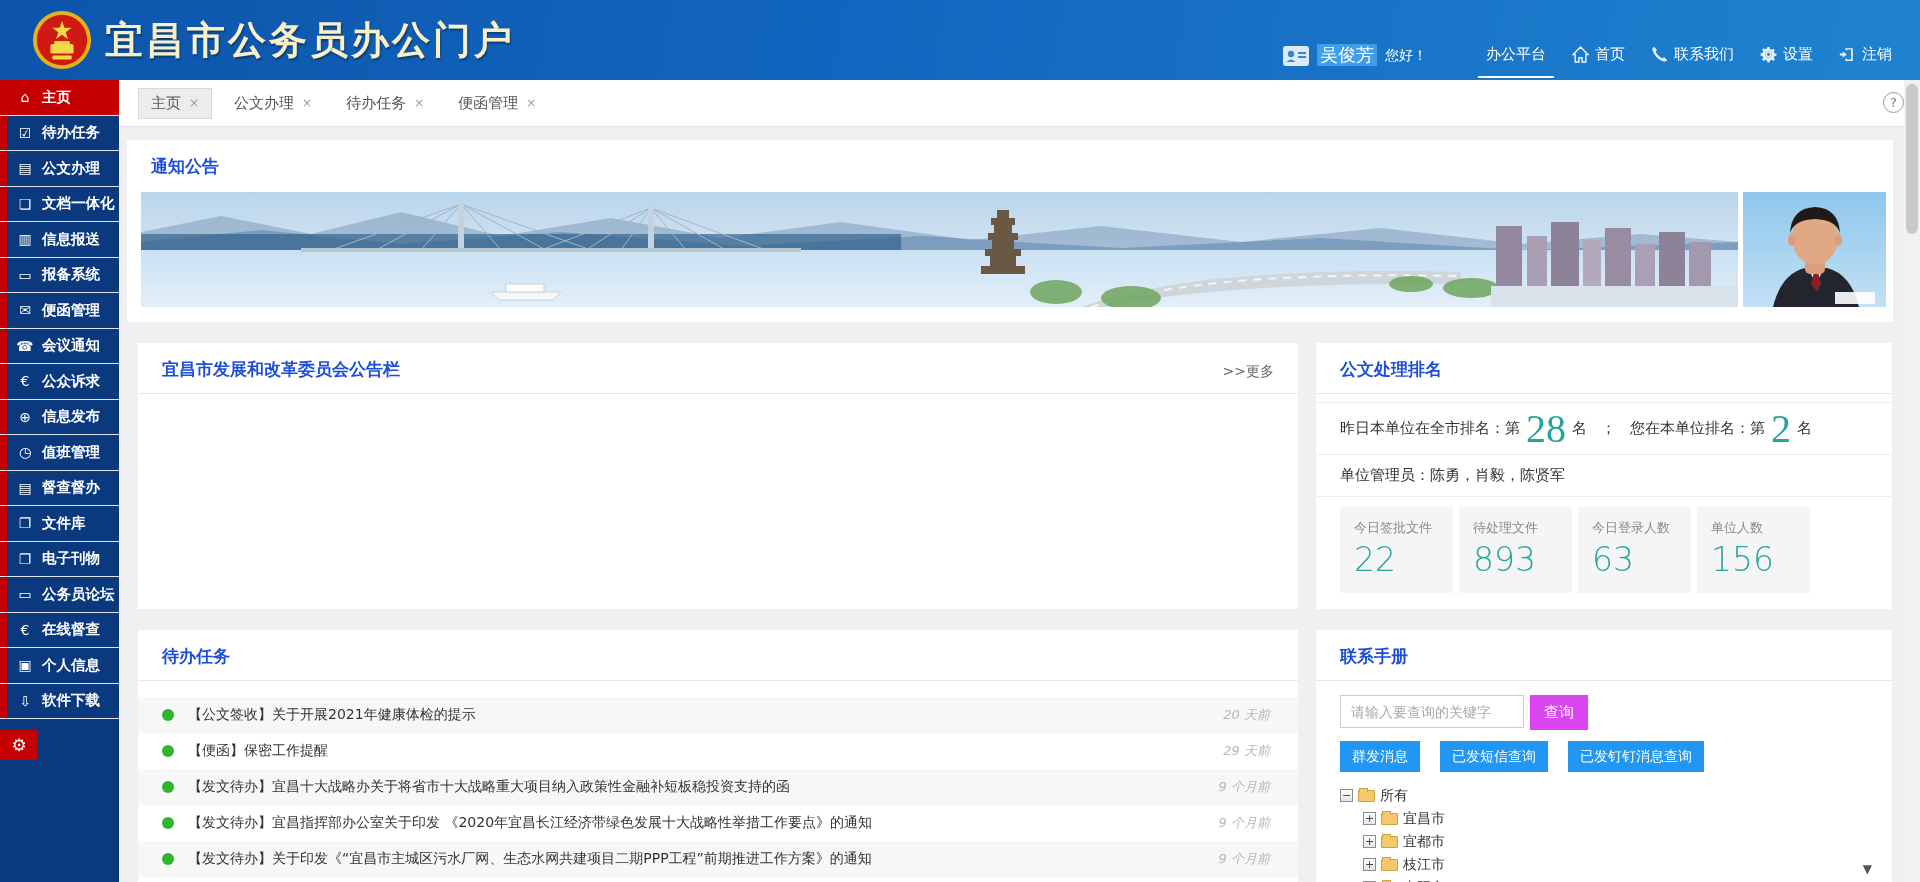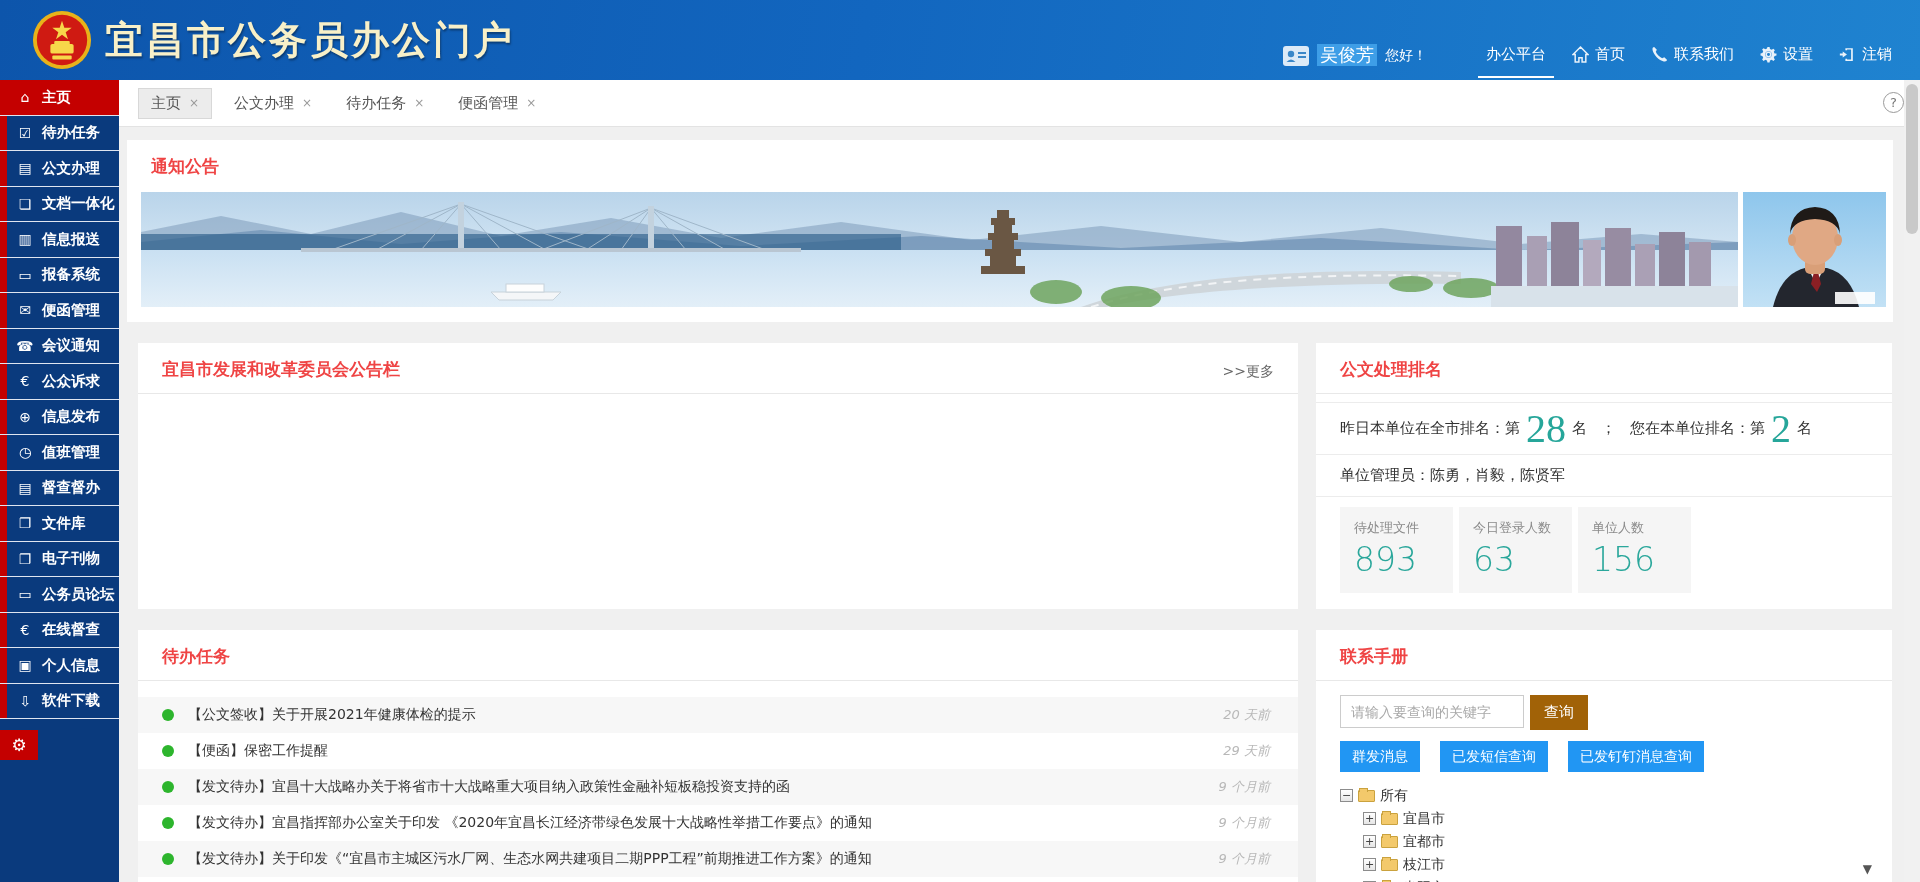--- a/index.html
+++ b/index.html
@@ -35,21 +35,21 @@
   .tabbar { position:absolute; left:119px; top:80px; width:1801px; height:47px; background:#fff; border-bottom:1px solid #e3e3e3;
     display:flex; align-items:center; padding-left:19px; gap:10px; }
   .tab { display:flex; align-items:center; gap:8px; font-size:15px; color:#555; padding:5px 12px; cursor:pointer; white-space:nowrap; }
   .tab.active { background:#ececec; border:1px solid #d8d8d8; }
   .tab-close { color:#9a9a9a; font-size:12px; cursor:pointer; }
   .help-btn { position:absolute; right:16px; top:12px; width:21px; height:21px; border:1px solid #9a9a9a; border-radius:50%;
     color:#777; font-size:13px; display:flex; align-items:center; justify-content:center; cursor:pointer; }
 
   
   .panel { position:absolute; background:#fff; overflow:hidden; }
-  .panel-title { font-size:17px; font-weight:bold; color:#ef4444; padding:15px 24px 12px; }
+  .panel-title { font-size:17px; font-weight:bold; color:#1d4ed8; padding:15px 24px 12px; }
   .panel-sep { height:1px; background:#e8e8e8; }
 
   .panel-notice  { left:127px;  top:140px; width:1766px; height:182px; }
   .panel-announce{ left:138px;  top:343px; width:1160px; height:266px; }
   .panel-rank    { left:1316px; top:343px; width:576px;  height:266px; }
   .panel-todo    { left:138px;  top:630px; width:1160px; height:252px; }
   .panel-contact { left:1316px; top:630px; width:576px;  height:252px; }
 
   
   .banner-wrap { position:absolute; left:14px; top:52px; height:115px; display:flex; gap:5px; }
@@ -77,21 +77,21 @@
   .todo-dot { width:12px; height:12px; border-radius:50%; background:#2db52d; margin-right:14px; flex:0 0 auto; }
   .todo-text { flex:1 1 auto; white-space:nowrap; overflow:hidden; text-overflow:ellipsis; }
   .todo-time { font-size:13px; color:#b8b8b8; font-style:italic; margin-left:18px; white-space:nowrap; }
 
   
   .contact-body { padding:14px 24px 0; position:relative; }
   .search-line { display:flex; gap:6px; }
   .search-input { width:184px; height:33px; border:1px solid #ccc; background:#fff; padding:0 10px; font-size:14px; color:#333;
     font-family:"DejaVu Sans","Liberation Sans",sans-serif; }
   .search-input::placeholder { color:#a9a9a9; }
-  .query-btn { height:35px; padding:0 14px; background:#a16207; color:#fff; border:none; font-size:15px; cursor:pointer;
+  .query-btn { height:35px; padding:0 14px; background:#d946ef; color:#fff; border:none; font-size:15px; cursor:pointer;
     font-family:"DejaVu Sans","Liberation Sans",sans-serif; }
   .btn-row { display:flex; gap:20px; margin-top:11px; }
   .blue-btn { height:31px; padding:0 12px; background:#2196f3; color:#fff; border:none; font-size:14px; cursor:pointer;
     font-family:"DejaVu Sans","Liberation Sans",sans-serif; }
   .tree { margin-top:12px; font-size:14px; color:#333; }
   .tree-row { display:flex; align-items:center; height:23px; gap:5px; cursor:pointer; }
   .tree-row.child { margin-left:23px; }
   .toggle-box { width:13px; height:13px; border:1px solid #8c8c8c; background:linear-gradient(#fff,#e6e6e6); font-size:11px;
     line-height:11px; text-align:center; color:#444; flex:0 0 auto; }
   .folder { width:17px; height:12px; background:#f3c96b; border:1px solid #caa23e; border-radius:1px; position:relative; flex:0 0 auto; }
@@ -399,20 +399,24 @@
       <span>您在本单位排名：第</span>
       <span class="rank-big">2</span>
       <span>名</span>
     </div>
     <div class="rank-row r2">
       <span>单位管理员：陈勇，肖毅，陈贤军</span>
     </div>
   </div>
   <div class="stats">
     <div class="stat-card">
+      <div class="stat-label">今日签批文件</div>
+      <div class="stat-value">22</div>
+    </div>
+    <div class="stat-card">
       <div class="stat-label">待处理文件</div>
       <div class="stat-value">893</div>
     </div>
     <div class="stat-card">
       <div class="stat-label">今日登录人数</div>
       <div class="stat-value">63</div>
     </div>
     <div class="stat-card">
       <div class="stat-label">单位人数</div>
       <div class="stat-value">156</div>

